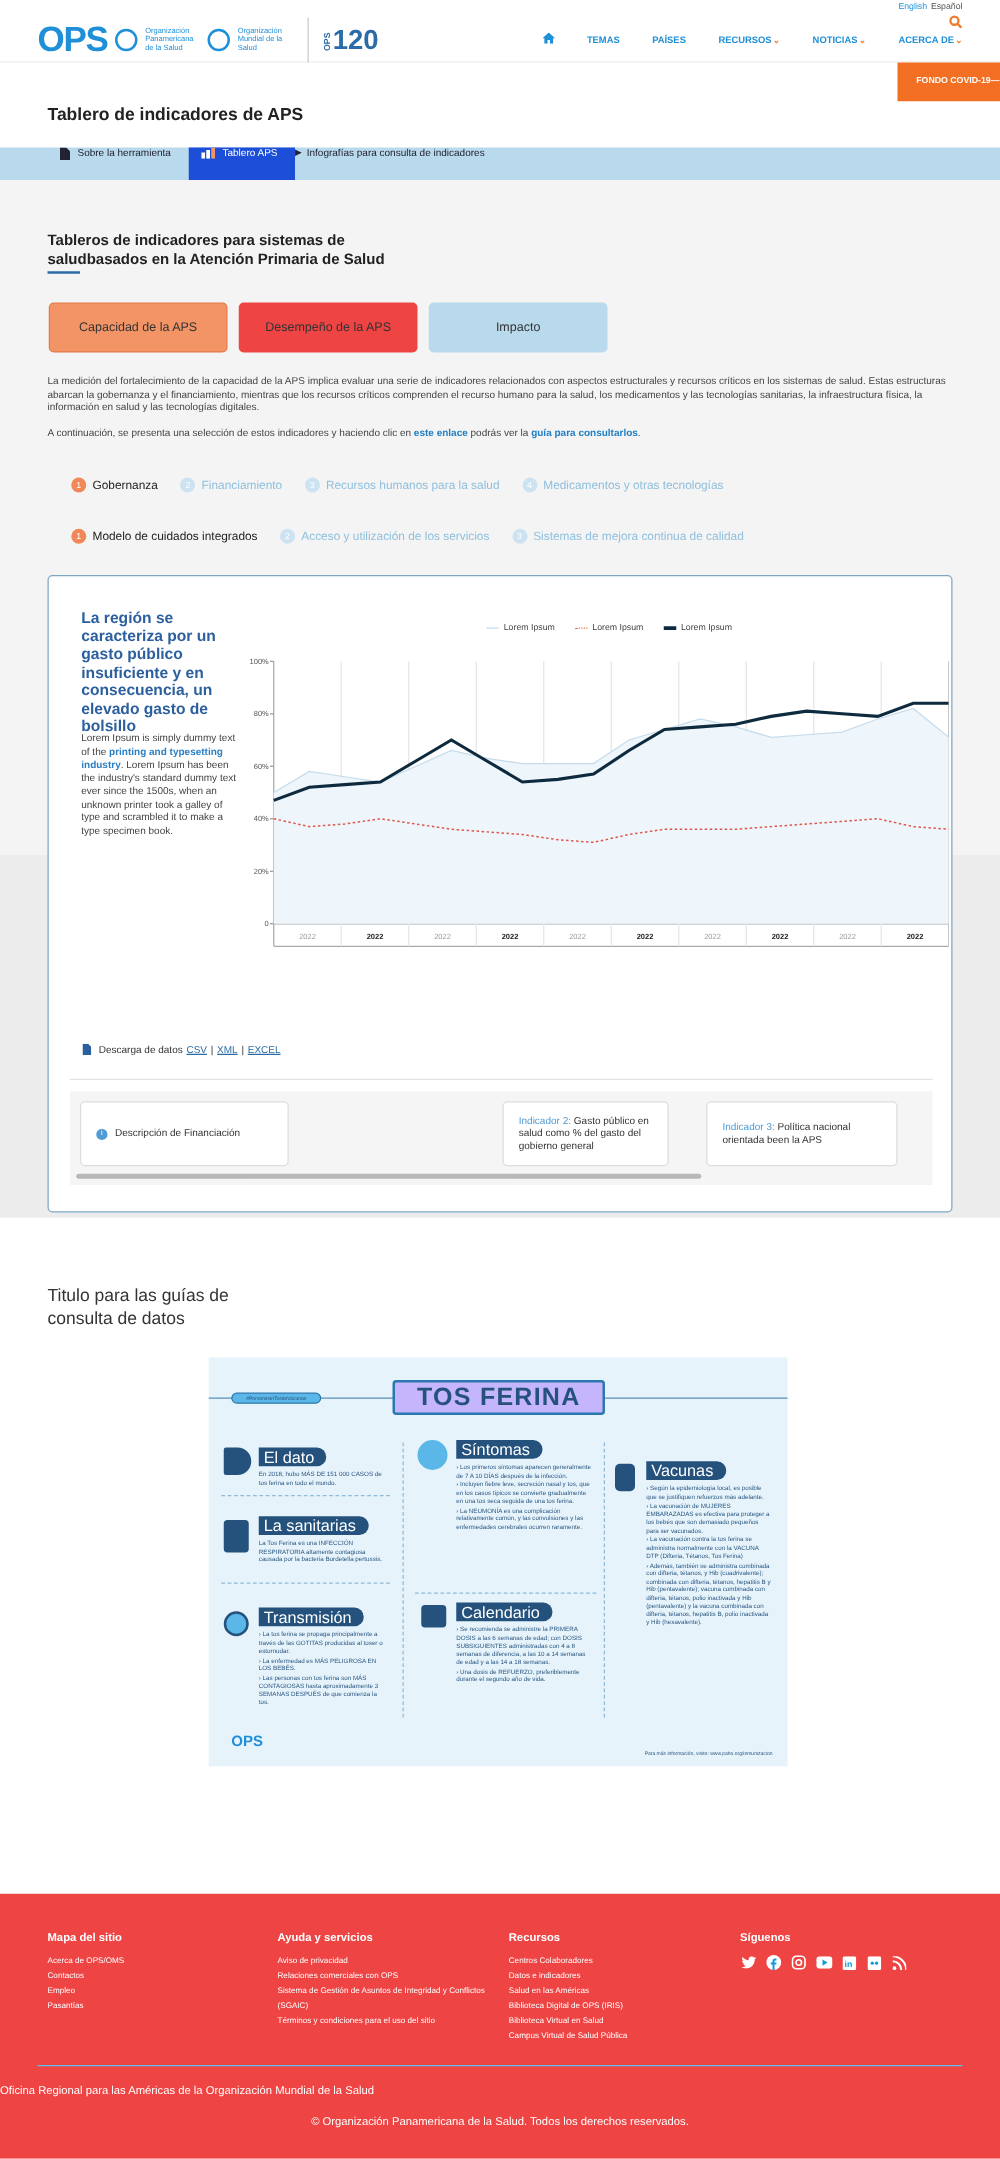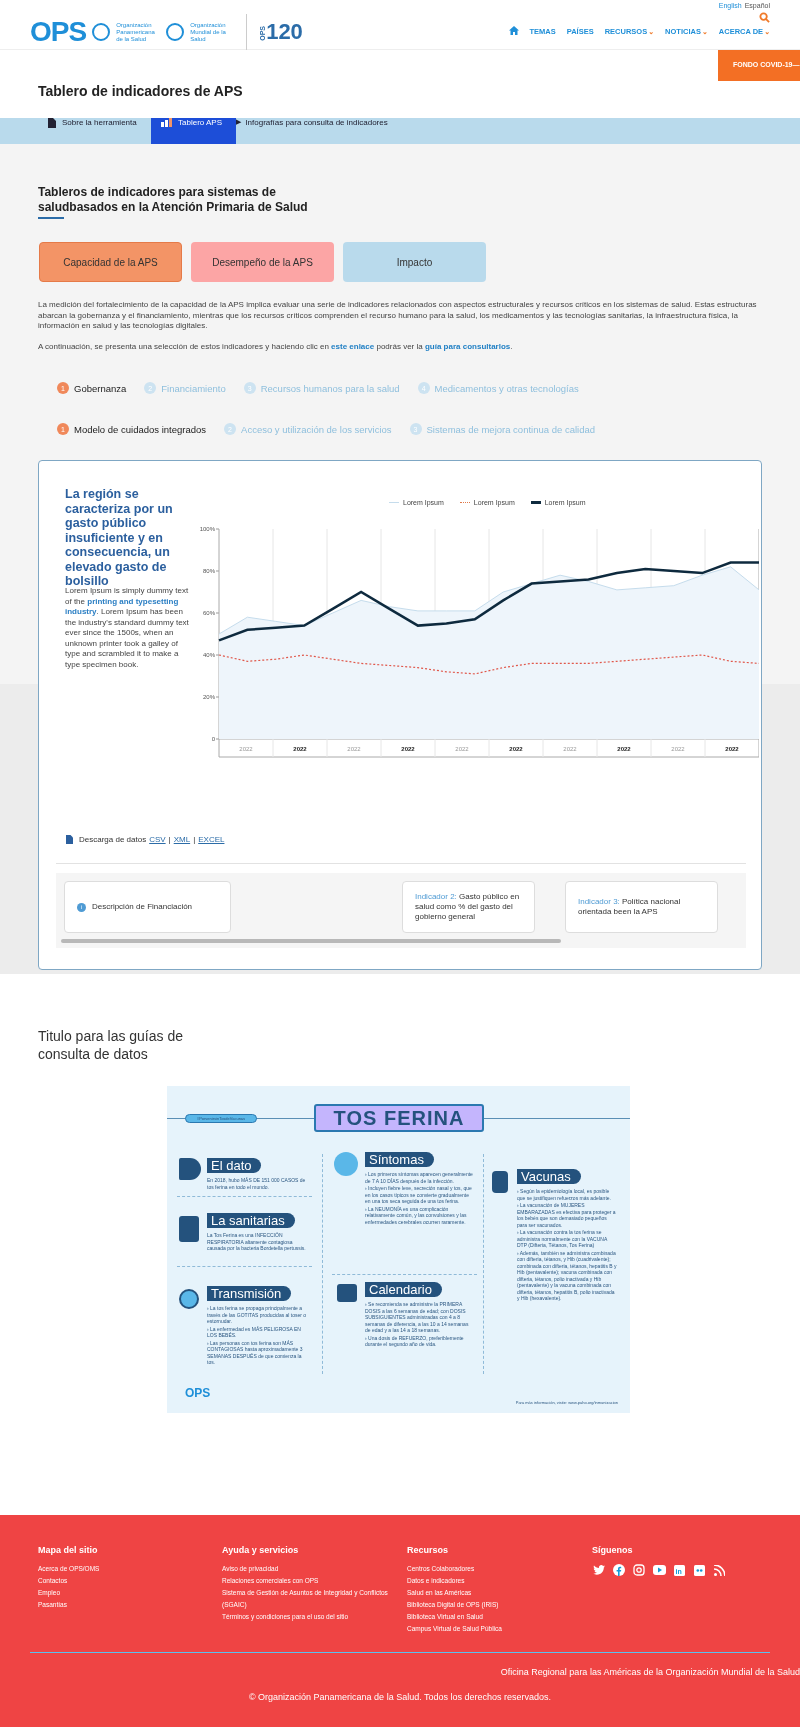--- a/index.html
+++ b/index.html
@@ -10,21 +10,21 @@
 .logo-ops{font:900 28px "Liberation Sans",sans-serif;color:#1f8fd8;letter-spacing:-1px}
 .globe{width:18px;height:18px;border-radius:50%;border:2px solid #1f8fd8;display:inline-block}
 .logo-txt{font-size:6px;line-height:7px;color:#1f8fd8;width:44px}
 .logo-sep{width:1px;height:36px;background:#ccc;margin:0 6px}
 .logo-120{font:900 22px "Liberation Sans",sans-serif;color:#2b6ca8;position:relative}
 .logo-120 small{font-size:7px;writing-mode:vertical-rl;transform:rotate(180deg);display:inline-block;vertical-align:middle;color:#2b6ca8}
 .lang{position:absolute;right:30px;top:2px;font-size:7px}
 .lang span:first-child{color:#1f8fd8;margin-right:3px}
 .lang span:last-child{color:#555}
 .search{position:absolute;right:30px;top:12px;color:#f07a2a;font-size:11px;font-weight:bold}
-.nav{position:absolute;right:30px;top:26px;display:flex;gap:11px;align-items:center;font-size:7.5px;font-weight:bold;color:#1f8fd8}
+.nav{position:absolute;right:30px;top:26px;display:flex;gap:26px;align-items:center;font-size:7.5px;font-weight:bold;color:#1f8fd8}
 .nav .chev{color:#f07a2a;font-size:7px;margin-left:1px}
 .covid{position:absolute;left:718px;top:50px;width:82px;height:31px;background:#f36f24;color:#fff;font-size:7px;font-weight:bold;padding:11px 0 0 15px;white-space:nowrap;overflow:hidden}
 .pagetitle{position:absolute;left:38px;top:83px;font:bold 14px "Liberation Sans",sans-serif;color:#222}
 
 .subnav{position:absolute;left:0;top:118px;width:800px;height:26px;background:#b9daec}
 .subnav .it{position:absolute;top:0;height:26px;display:flex;align-items:flex-start;font-size:8px;color:#223}
 .subnav .act{background:#1d4ed8;color:#fff;padding:0 10px}
 
 .main{position:absolute;left:0;top:144px;width:800px;height:830px;background:#f4f4f4}
 .main::after{content:"";position:absolute;left:0;top:540px;width:800px;height:290px;background:#ececec;z-index:0}
@@ -68,21 +68,21 @@
 .dash-h{position:absolute;height:0;border-top:1px dashed #8fbad8}
 .ifoot{position:absolute;left:18px;top:300px;font:bold 12px "Liberation Sans",sans-serif;color:#1f8fd8}
 .ifoot2{position:absolute;right:12px;top:314px;font-size:4px;color:#2a5680}
 
 .foot{position:absolute;left:0;top:1515px;width:800px;height:212px;background:#ef4444;color:#fff}
 .fcol{position:absolute;top:30px;font-size:6.5px;line-height:12px}
 .fcol h4{font:bold 9px "Liberation Sans",sans-serif;margin-bottom:8px}
 .social{display:flex;gap:6px;font-size:12px;margin-top:2px}
 .social span{display:inline-flex;width:14px;height:14px;align-items:center;justify-content:center}
 .fline{position:absolute;left:30px;top:137px;width:740px;height:1px;background:#5cc0ee}
-.fc1{position:absolute;top:152px;width:800px;text-align:right;font-size:9px}
+.fc1{position:absolute;top:152px;width:800px;text-align:left;font-size:9px}
 .fc2{position:absolute;top:177px;width:800px;text-align:center;font-size:9px}
 </style>
 </head>
 <body>
 
 <div class="hdr">
   <div class="logo">
     <span class="logo-ops">OPS</span>
     <span class="globe"></span>
     <span class="logo-txt">Organización Panamericana de la Salud</span>
@@ -133,21 +133,21 @@
     <span style="font-size:7px;margin-right:4px">▶</span>
     <span>Infografías para consulta de indicadores</span>
   </div>
 </div>
 
 <div class="main"></div>
 <div class="h2">Tableros de indicadores para sistemas de saludbasados en la Atención Primaria de Salud</div>
 <div class="h2bar"></div>
 
 <div class="tabbtn" style="left:39px;background:#f39466;border:1px solid #e57a48">Capacidad de la APS</div>
-<div class="tabbtn" style="left:191px;background:#fca5a5">Desempeño de la APS</div>
+<div class="tabbtn" style="left:191px;background:#ef4444">Desempeño de la APS</div>
 <div class="tabbtn" style="left:343px;background:#b9daec">Impacto</div>
 
 <div class="intro">La medición del fortalecimiento de la capacidad de la APS implica evaluar una serie de indicadores relacionados con aspectos estructurales y recursos críticos en los sistemas de salud. Estas estructuras abarcan la gobernanza y el financiamiento, mientras que los recursos críticos comprenden el recurso humano para la salud, los medicamentos y las tecnologías sanitarias, la infraestructura física, la información en salud y las tecnologías digitales.</div>
 <div class="intro2">
   <span>A continuación, se presenta una selección de estos indicadores y haciendo clic en </span><b>este enlace</b><span> podrás ver la </span><b>guía para consultarlos</b><span>.</span>
 </div>
 
 <div class="steps" style="top:382px">
   <div class="step on">
       <span class="n">1</span>

